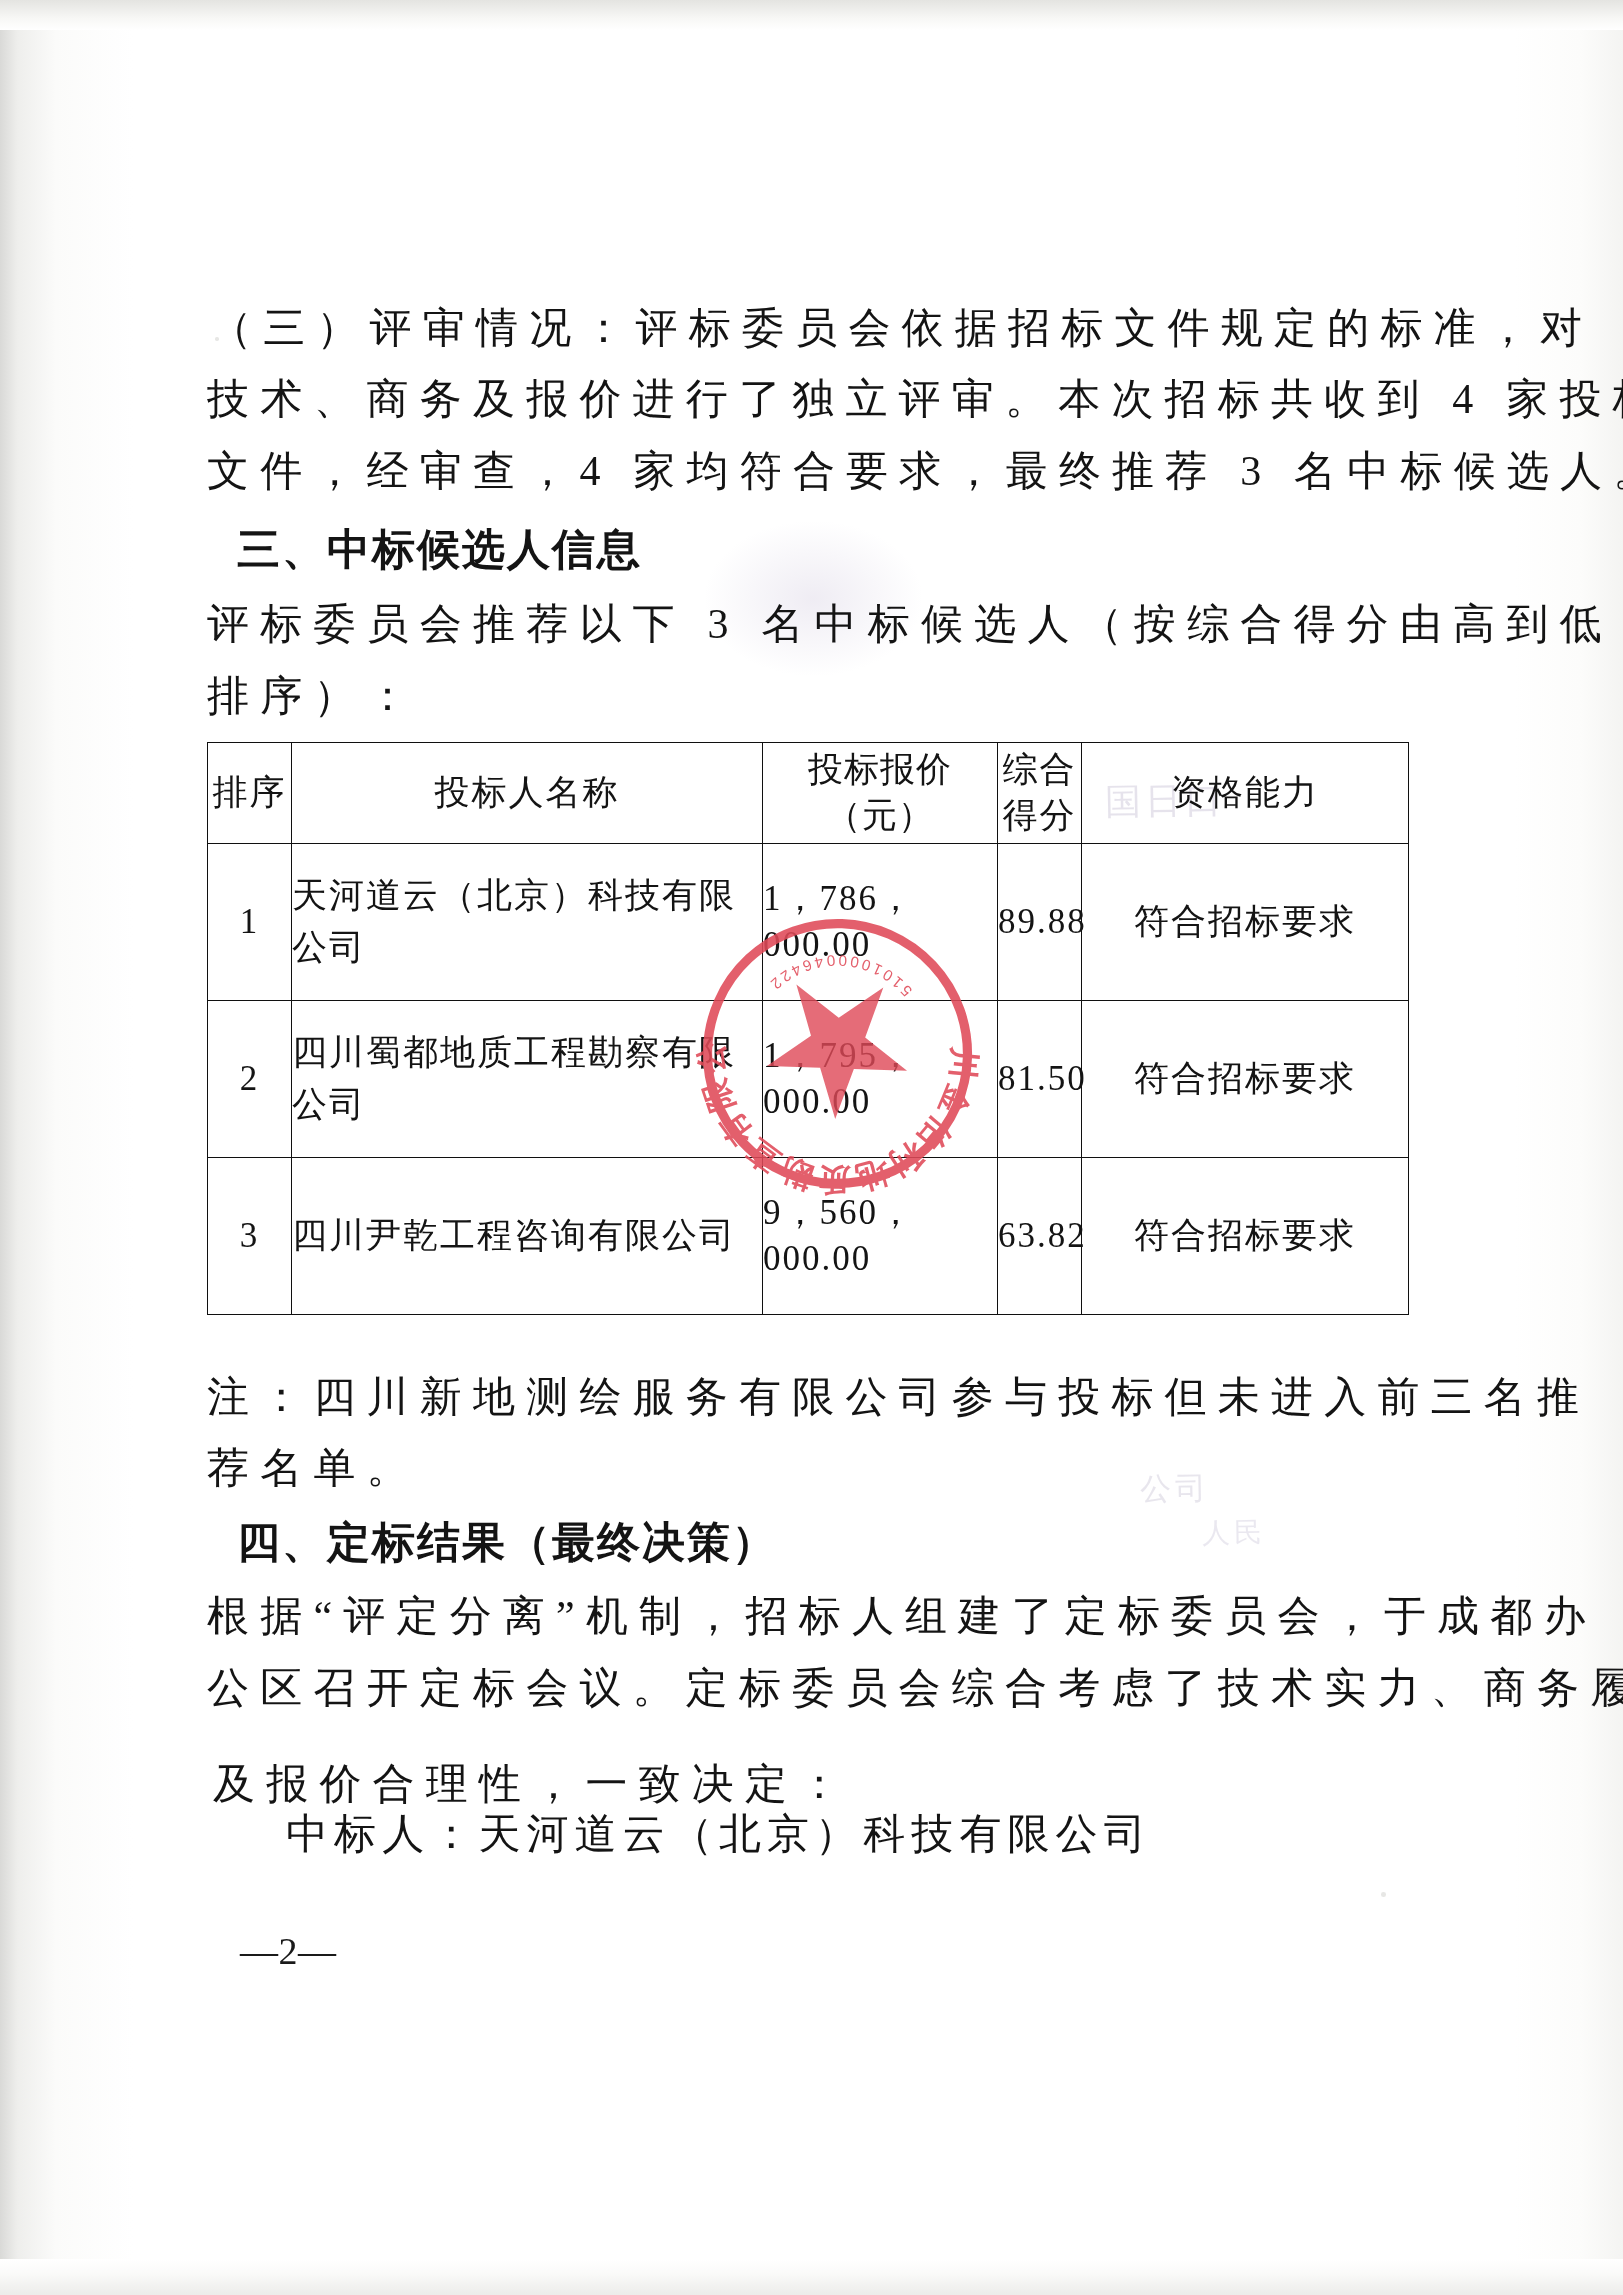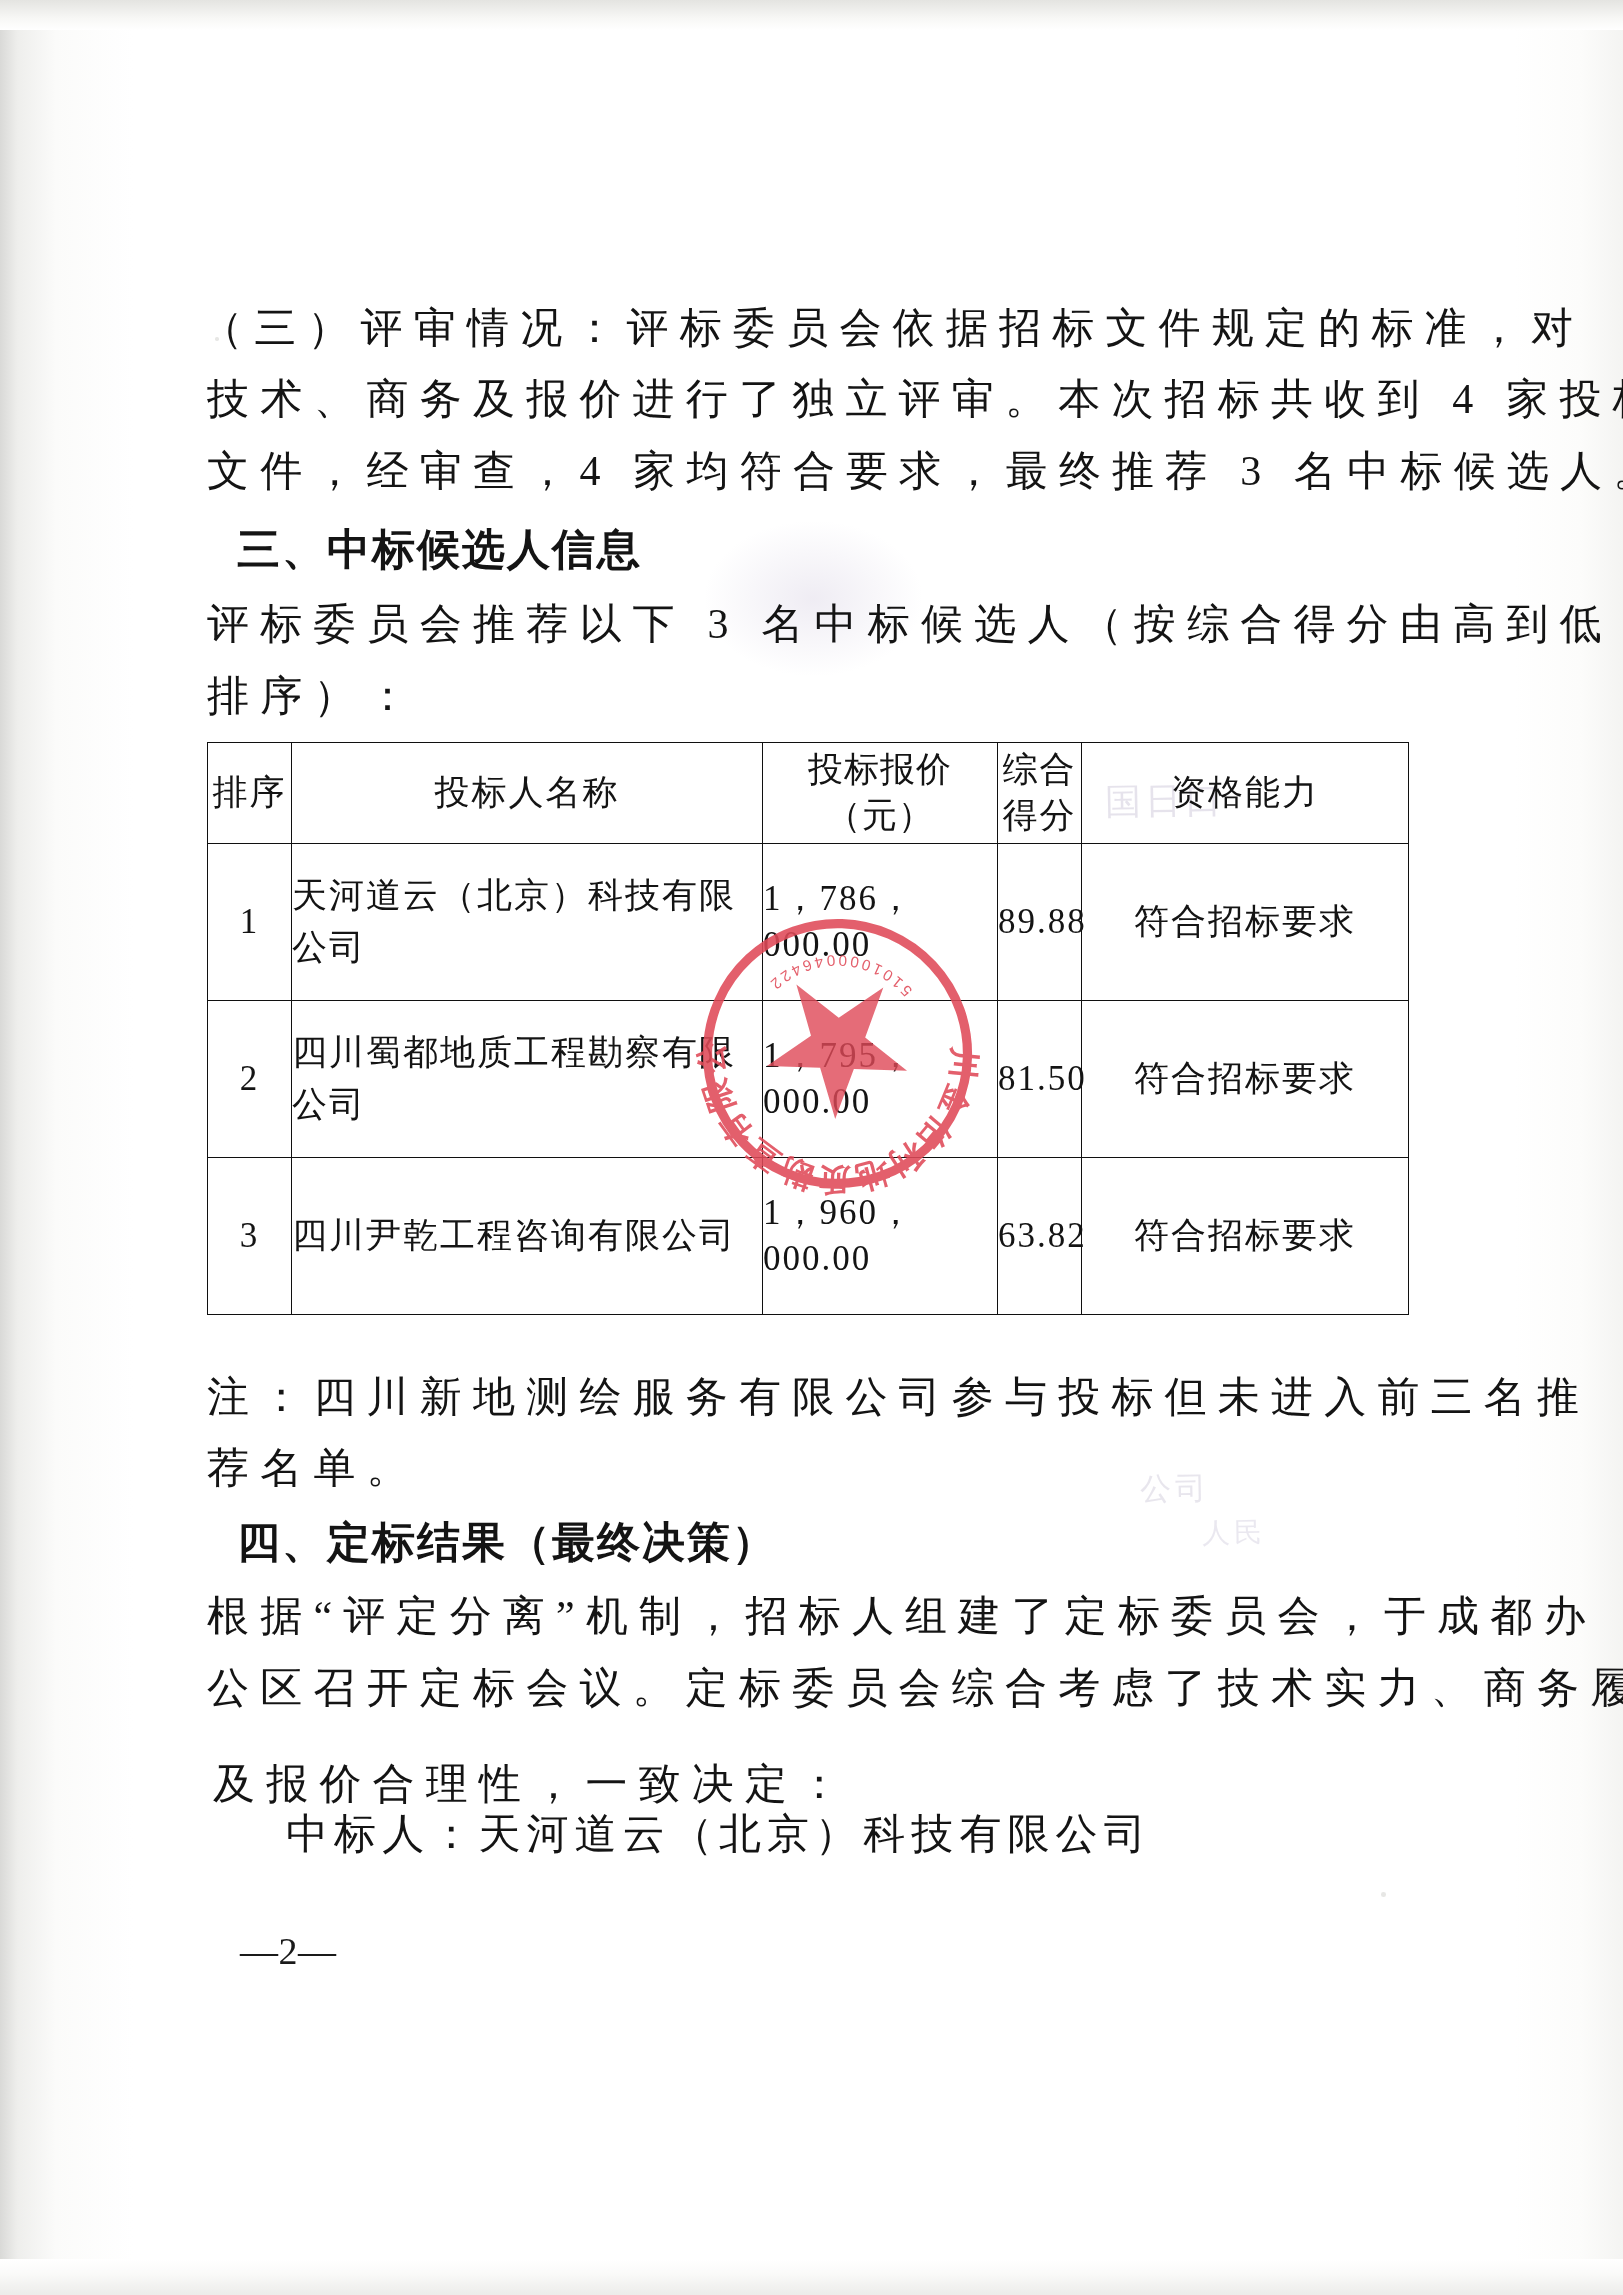--- a/index.html
+++ b/index.html
@@ -135,21 +135,21 @@
 
   <div class="speck" style="left:215px;top:337px;width:3.6px;height:3.6px;"></div>
   <div class="speck" style="left:1381px;top:1892px;width:4.6px;height:4.6px;"></div>
   <div class="speck" style="left:1376px;top:614px;width:3.1px;height:3.1px;"></div>
 
   <div class="ghost2" style="left:706px;top:522px;"></div>
   <div class="ghost" style="left:1105px;top:777px;color:#c9c3d6;">国日口</div>
   <div class="ghost" style="left:1140px;top:1468px;color:#cdc8d9;font-size:31px;">公司</div>
   <div class="ghost" style="left:1202px;top:1514px;color:#d2cede;font-size:28px;">人民</div>
 
-  <div class="ln sp" style="left:201px;top:307px;">（三）评审情况：评标委员会依据招标文件规定的标准，对</div>
+  <div class="ln sp" style="left:210px;top:307px;">（三）评审情况：评标委员会依据招标文件规定的标准，对</div>
   <div class="ln sp" style="left:207px;top:378px;">技术、商务及报价进行了独立评审。本次招标共收到 4 家投标人</div>
   <div class="ln sp" style="left:207px;top:450px;">文件，经审查，4 家均符合要求，最终推荐 3 名中标候选人。</div>
 
   <div class="ln heading" style="left:207px;top:528px;">三、中标候选人信息</div>
   <div class="ln sp" style="left:207px;top:603px;">评标委员会推荐以下 3 名中标候选人（按综合得分由高到低</div>
   <div class="ln sp" style="left:207px;top:675px;">排序）：</div>
 
   <table class="tbl">
     <tbody>
       <tr class="hdr">
@@ -172,21 +172,21 @@
         <td class="c-rank num">2</td>
         <td class="c-name">四川蜀都地质工程勘察有限公司</td>
         <td class="c-price num">1，795，000.00</td>
         <td class="c-score num">81.50</td>
         <td class="c-qual">符合招标要求</td>
       </tr>
 
       <tr class="row">
         <td class="c-rank num">3</td>
         <td class="c-name">四川尹乾工程咨询有限公司</td>
-        <td class="c-price num">1，960，000.00</td>
+        <td class="c-price num">9，560，000.00</td>
         <td class="c-score num">63.82</td>
         <td class="c-qual">符合招标要求</td>
       </tr>
     </tbody>
   </table>
 
   <div class="seal">
     <svg viewBox="0 0 300 300" xmlns="http://www.w3.org/2000/svg">
       <defs>
         <path id="ringpath" d="M 150,150 m -113,0 a 113,113 0 1,1 226,0" fill="none"></path>

